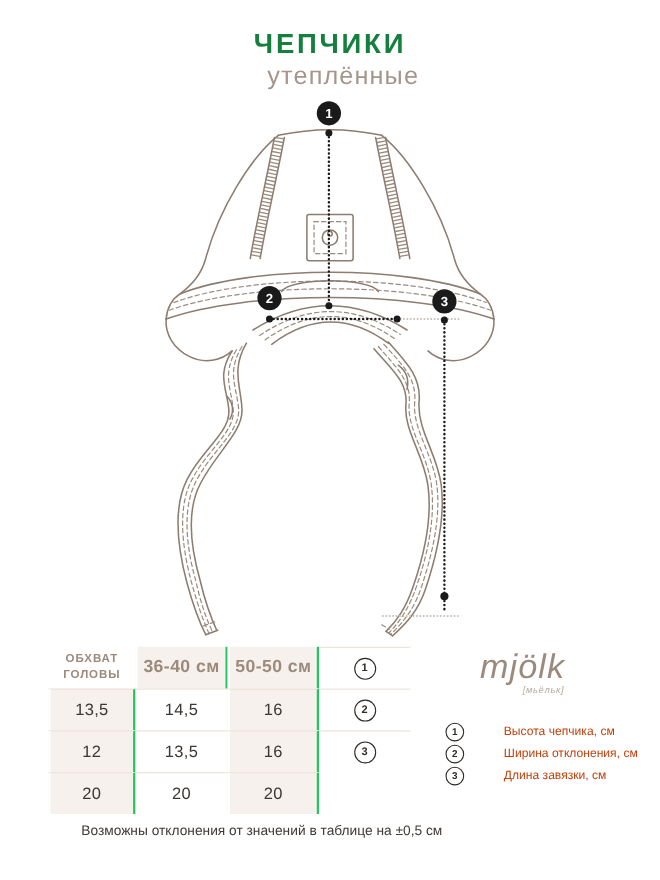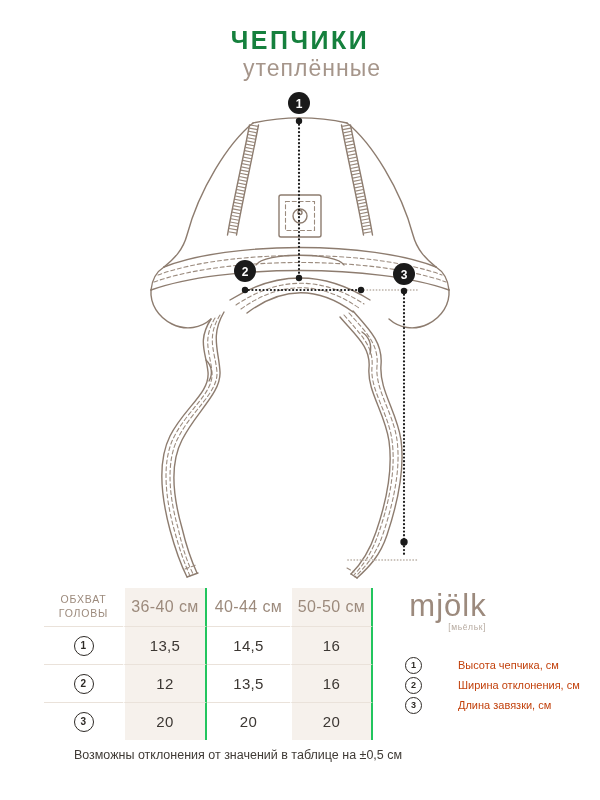--- a/index.html
+++ b/index.html
@@ -21,27 +21,27 @@
   .badge{fill:#1a1a1a;}
   .badge-digit{fill:#ffffff;font-family:"Liberation Sans",sans-serif;font-size:12px;
          font-weight:700;text-anchor:middle;}
   
   .size-table{position:absolute;left:44px;top:588px;width:330px;display:grid;
          grid-template-columns:79px 84px 83px 83px;grid-auto-rows:38px;}
   .cell{display:flex;align-items:center;justify-content:center;box-sizing:border-box;
          border-top:1px solid #eae2da;font-size:15px;color:#3c3733;letter-spacing:0.3px;}
   .row0{border-top:none;}
   .beige{background:#f6f1ec;border-left:2px solid #fff;border-right:2px solid #22c55e;}
-  .hdr{color:#9c8a7c;font-weight:400;font-size:16px;letter-spacing:0.4px;}
+  .hdr{color:#9c8a7c;font-weight:700;font-size:16px;letter-spacing:0.4px;}
   .corner{font-size:10.5px;letter-spacing:0.8px;line-height:1.3;text-align:center;padding:0 8px;}
   .numcirc{width:18px;height:18px;border:1.4px solid #2e2a26;border-radius:50%;
          display:flex;align-items:center;justify-content:center;flex:0 0 auto;
          font-size:10px;font-weight:700;color:#2e2a26;}
   
-  .brand{position:absolute;left:398px;top:590px;width:100px;}
+  .brand{position:absolute;left:425px;top:590px;width:100px;font-style:italic;}
   .brand-name{font-size:31px;line-height:1;color:#9c8a7d;text-align:center;letter-spacing:1px;}
   .brand-sub{font-size:8.5px;color:#b6aa9f;text-align:right;padding-right:12px;
          letter-spacing:0.6px;margin-top:1px;}
   
   .legend{position:absolute;left:405px;top:655px;}
   .legend-row{height:20px;display:flex;align-items:center;gap:10px;}
   .legend-circ{width:15px;height:15px;border:1.2px solid #2e2a26;border-radius:50%;
          display:flex;align-items:center;justify-content:center;flex:0 0 auto;
          font-size:9px;font-weight:700;color:#2e2a26;}
   .legend-label{font-size:11px;color:#c2410c;white-space:nowrap;margin-left:26px;}
@@ -152,21 +152,20 @@
     </g>
     <g>
       <circle class="badge" cx="404" cy="274" r="11"></circle>
       <text class="badge-digit" x="404" y="278.5">3</text>
     </g>
   </svg>
 
   <div class="size-table">
     <div class="cell row0 hdr corner">ОБХВАТ ГОЛОВЫ</div>
     <div class="cell row0 hdr beige">36-40 см</div>
-    <div class="cell row0 hdr">40-44 см</div>
     <div class="cell row0 hdr beige">50-50 см</div>
 
     <div class="cell">
       <span class="numcirc">1</span>
     </div>
     <div class="cell beige">13,5</div>
     <div class="cell">14,5</div>
     <div class="cell beige">16</div>
 
     <div class="cell">

